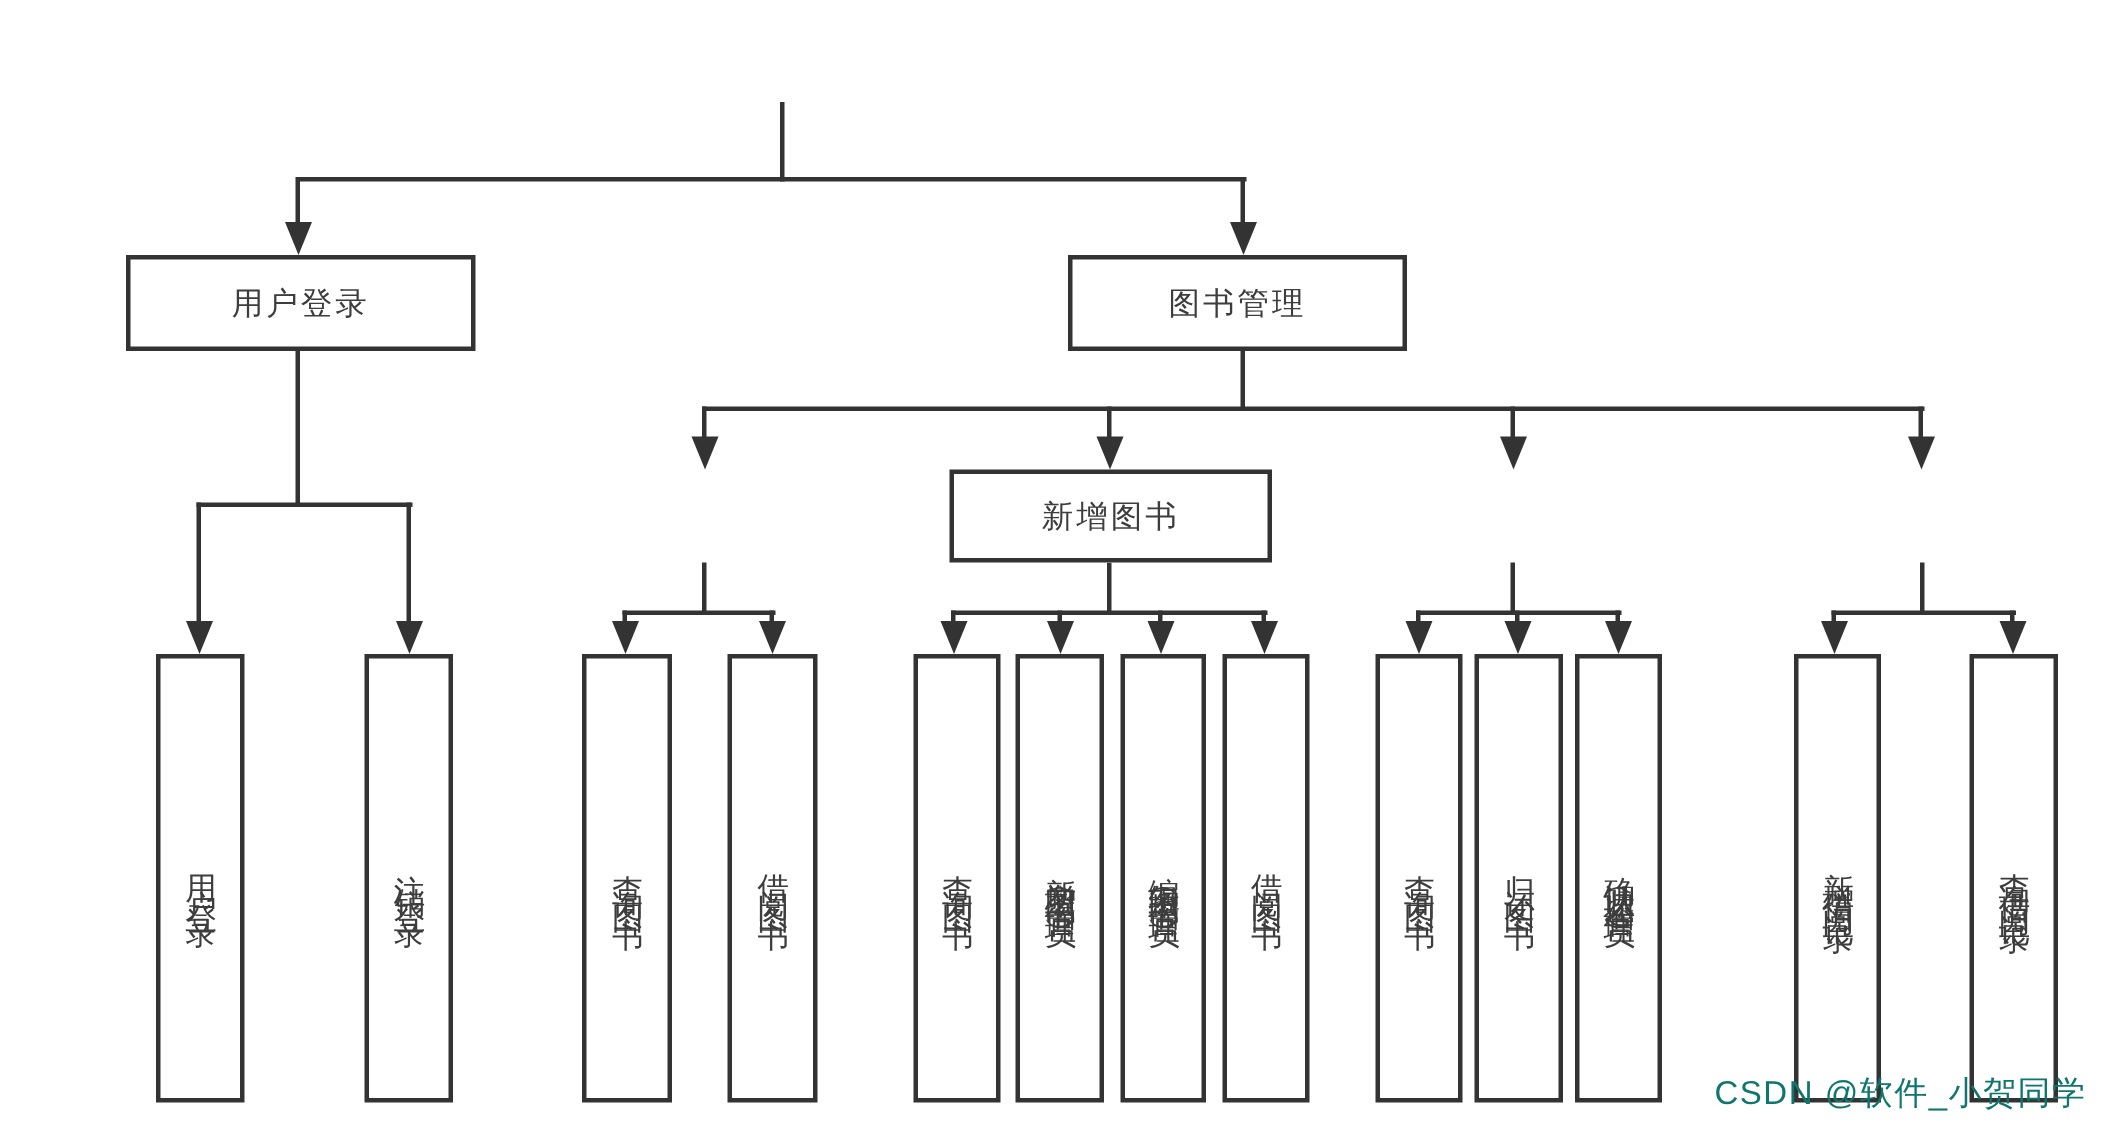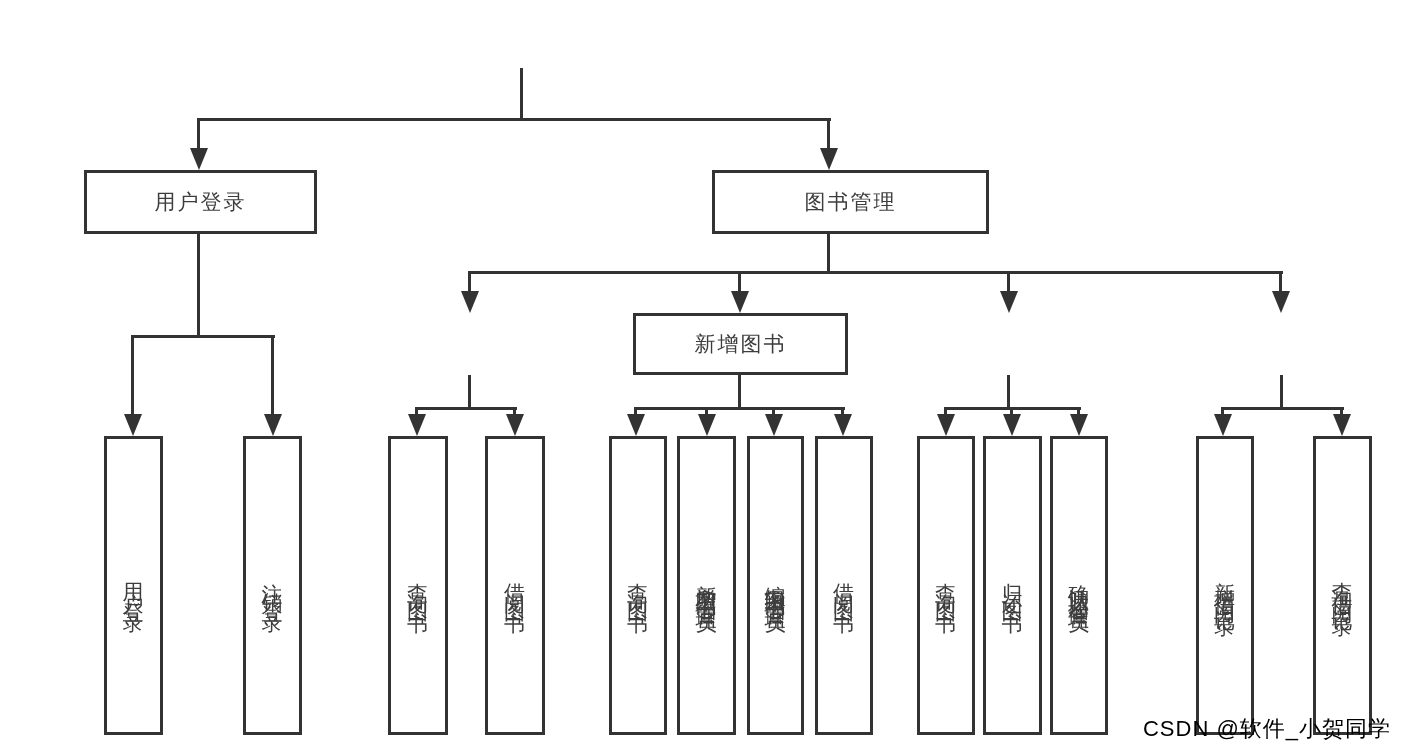--- a/index.html
+++ b/index.html
@@ -44,34 +44,34 @@
   .ah{
     position:absolute;width:0;height:0;z-index:1;
     border-left:9px solid transparent;
     border-right:9px solid transparent;
     border-top:22px solid var(--line);
   }
   .watermark{
     position:absolute;
     right:14px;bottom:3px;
     font-size:22px;
-    color:#000000;
+    color:#0f766e;
     letter-spacing:1px;
     z-index:3;
     white-space:nowrap;
   }
 </style>
 </head>
 <body>
 
 <div id="canvas">
 
 
   <div class="box hbox" style="left:84px;top:170px;width:233px;height:64px">用户登录</div>
-  <div class="box hbox" style="left:712px;top:170px;width:277px;height:64px">图书管理</div>
+  <div class="box hbox" style="left:712px;top:170px;width:226px;height:64px">图书管理</div>
 
   <div class="box hbox" style="left:633px;top:313px;width:215px;height:62px">新增图书</div>
 
   <div class="box vbox" style="left:104px;top:436px;width:59px;height:299px">
     <span class="vlabel">用户登录</span>
   </div>
   <div class="box vbox" style="left:243px;top:436px;width:59px;height:299px">
     <span class="vlabel">注销登录</span>
   </div>
 

